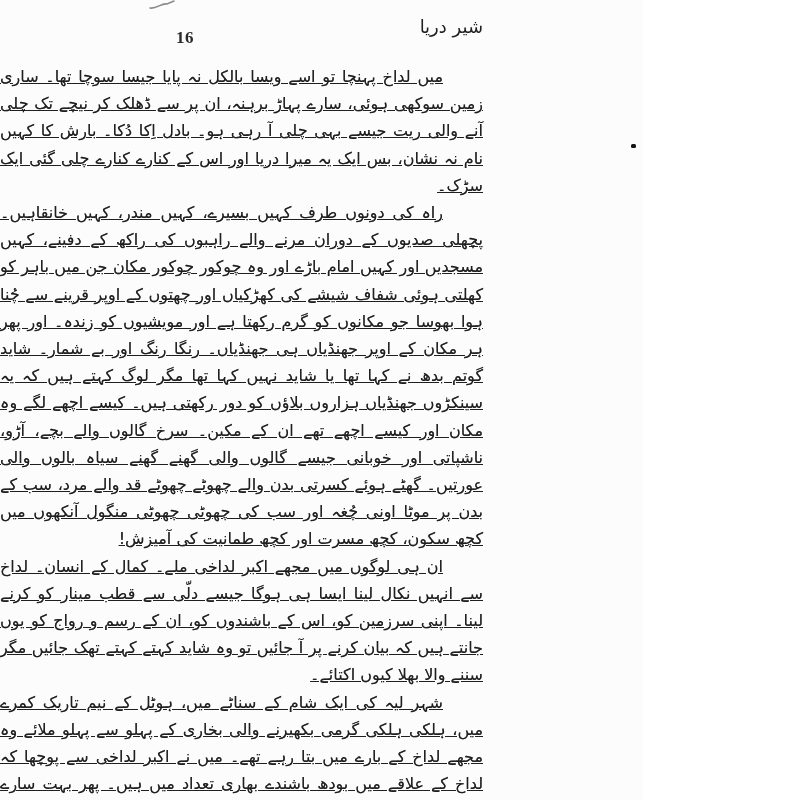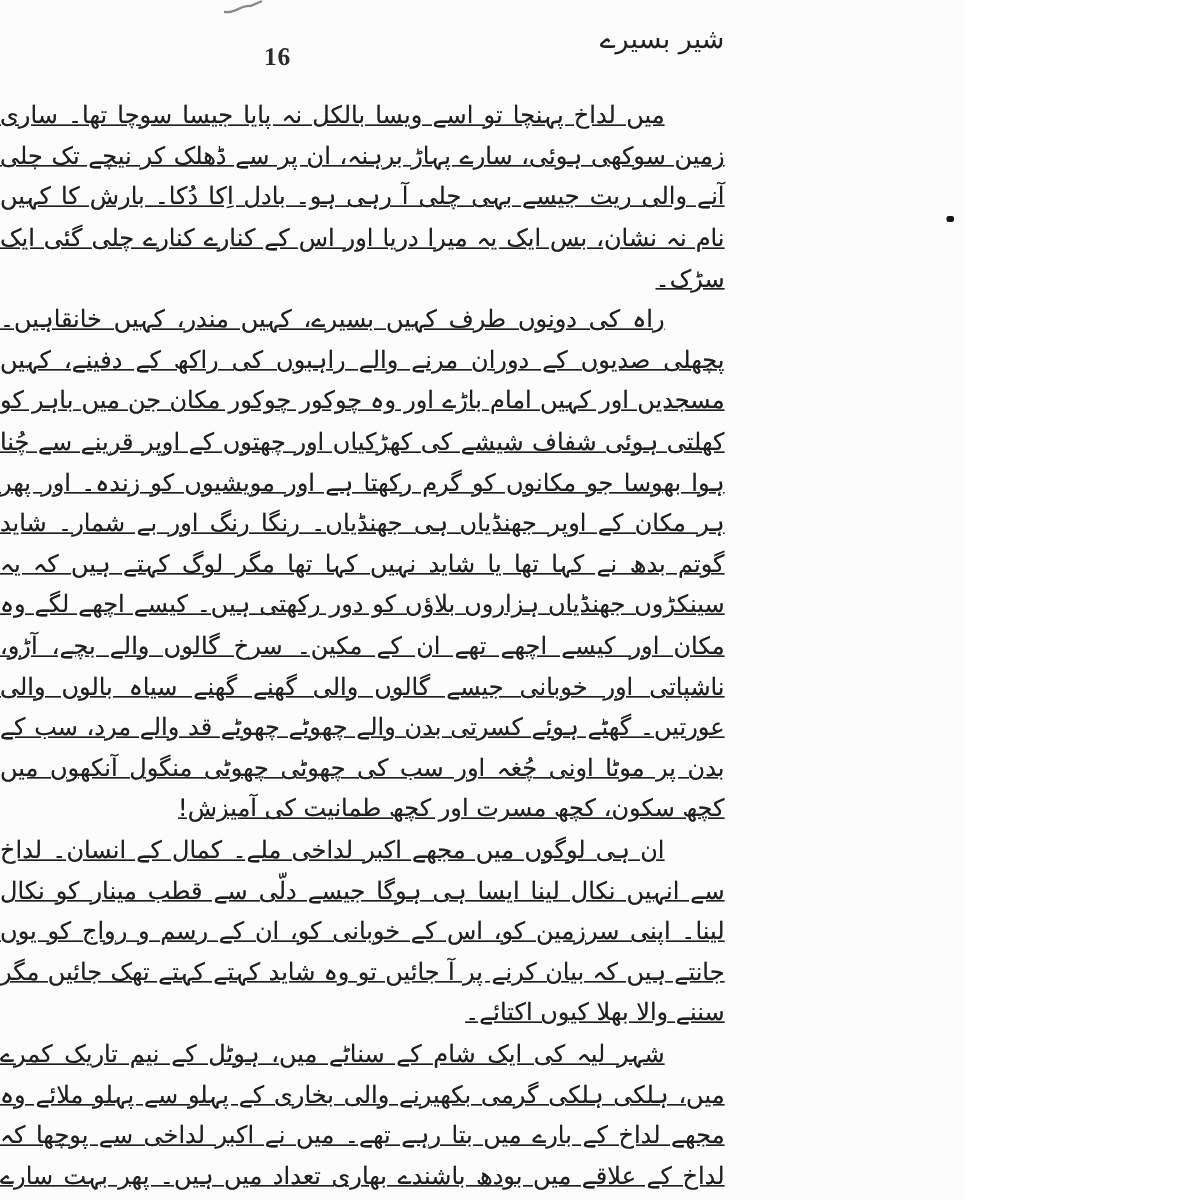--- a/index.html
+++ b/index.html
@@ -62,27 +62,27 @@
 <body>
 
 <div class="scan">
 
   <svg class="pen-mark" viewBox="0 0 28 11" width="28" height="11" aria-hidden="true">
     <path d="M2 8 C 9 9, 13 3, 19 4 L 26 1" fill="none" stroke="var(--pen-mark)" stroke-width="1.6" stroke-linecap="round"></path>
   </svg>
 
   <div>
     <div class="page-number">16</div>
-    <div class="book-title">شیر بسیرے</div>
+    <div class="book-title">شیر دریا</div>
   </div>
 
   <div class="body-text">
     <p>میں لداخ پہنچا تو اسے ویسا بالکل نہ پایا جیسا سوچا تھا۔ ساری زمین سوکھی ہوئی، سارے پہاڑ برہنہ، ان پر سے ڈھلک کر نیچے تک چلی آنے والی ریت جیسے بہی چلی آ رہی ہو۔ بادل اِکا دُکا۔ بارش کا کہیں نام نہ نشان، بس ایک یہ میرا دریا اور اس کے کنارے کنارے چلی گئی ایک سڑک۔</p>
     <p>راہ کی دونوں طرف کہیں بسیرے، کہیں مندر، کہیں خانقاہیں۔ پچھلی صدیوں کے دوران مرنے والے راہبوں کی راکھ کے دفینے، کہیں مسجدیں اور کہیں امام باڑے اور وہ چوکور چوکور مکان جن میں باہر کو کھلتی ہوئی شفاف شیشے کی کھڑکیاں اور چھتوں کے اوپر قرینے سے چُنا ہوا بھوسا جو مکانوں کو گرم رکھتا ہے اور مویشیوں کو زندہ۔ اور پھر ہر مکان کے اوپر جھنڈیاں ہی جھنڈیاں۔ رنگا رنگ اور بے شمار۔ شاید گوتم بدھ نے کہا تھا یا شاید نہیں کہا تھا مگر لوگ کہتے ہیں کہ یہ سینکڑوں جھنڈیاں ہزاروں بلاؤں کو دور رکھتی ہیں۔ کیسے اچھے لگے وہ مکان اور کیسے اچھے تھے ان کے مکین۔ سرخ گالوں والے بچے، آڑو، ناشپاتی اور خوبانی جیسے گالوں والی گھنے گھنے سیاہ بالوں والی عورتیں۔ گھٹے ہوئے کسرتی بدن والے چھوٹے چھوٹے قد والے مرد، سب کے بدن پر موٹا اونی چُغہ اور سب کی چھوٹی چھوٹی منگول آنکھوں میں کچھ سکون، کچھ مسرت اور کچھ طمانیت کی آمیزش!</p>
-    <p>ان ہی لوگوں میں مجھے اکبر لداخی ملے۔ کمال کے انسان۔ لداخ سے انہیں نکال لینا ایسا ہی ہوگا جیسے دلّی سے قطب مینار کو نکال لینا۔ اپنی سرزمین کو، اس کے خوبانی کو، ان کے رسم و رواج کو یوں جانتے ہیں کہ بیان کرنے پر آ جائیں تو وہ شاید کہتے کہتے تھک جائیں مگر سننے والا بھلا کیوں اکتائے۔</p>
+    <p>ان ہی لوگوں میں مجھے اکبر لداخی ملے۔ کمال کے انسان۔ لداخ سے انہیں نکال لینا ایسا ہی ہوگا جیسے دلّی سے قطب مینار کو کرنے لینا۔ اپنی سرزمین کو، اس کے باشندوں کو، ان کے رسم و رواج کو یوں جانتے ہیں کہ بیان کرنے پر آ جائیں تو وہ شاید کہتے کہتے تھک جائیں مگر سننے والا بھلا کیوں اکتائے۔</p>
     <p>شہر لیہ کی ایک شام کے سناٹے میں، ہوٹل کے نیم تاریک کمرے میں، ہلکی ہلکی گرمی بکھیرنے والی بخاری کے پہلو سے پہلو ملائے وہ مجھے لداخ کے بارے میں بتا رہے تھے۔ میں نے اکبر لداخی سے پوچھا کہ لداخ کے علاقے میں بودھ باشندے بھاری تعداد میں ہیں۔ پھر بہت سارے مسلمان ہیں۔ تھوڑے سے عیسائی بھی ہیں۔ یہ علاقہ باقی دنیا سے الگ تھلگ ہے تو یہ لوگ آپس میں کس طرح رہتے ہیں۔ ان کا تمدن کیسا ہے؟</p>
 
   </div>
 
   <div class="ink-dot"></div>
   <div class="edge-line"></div>
 
 </div>
 
 </body></html>

